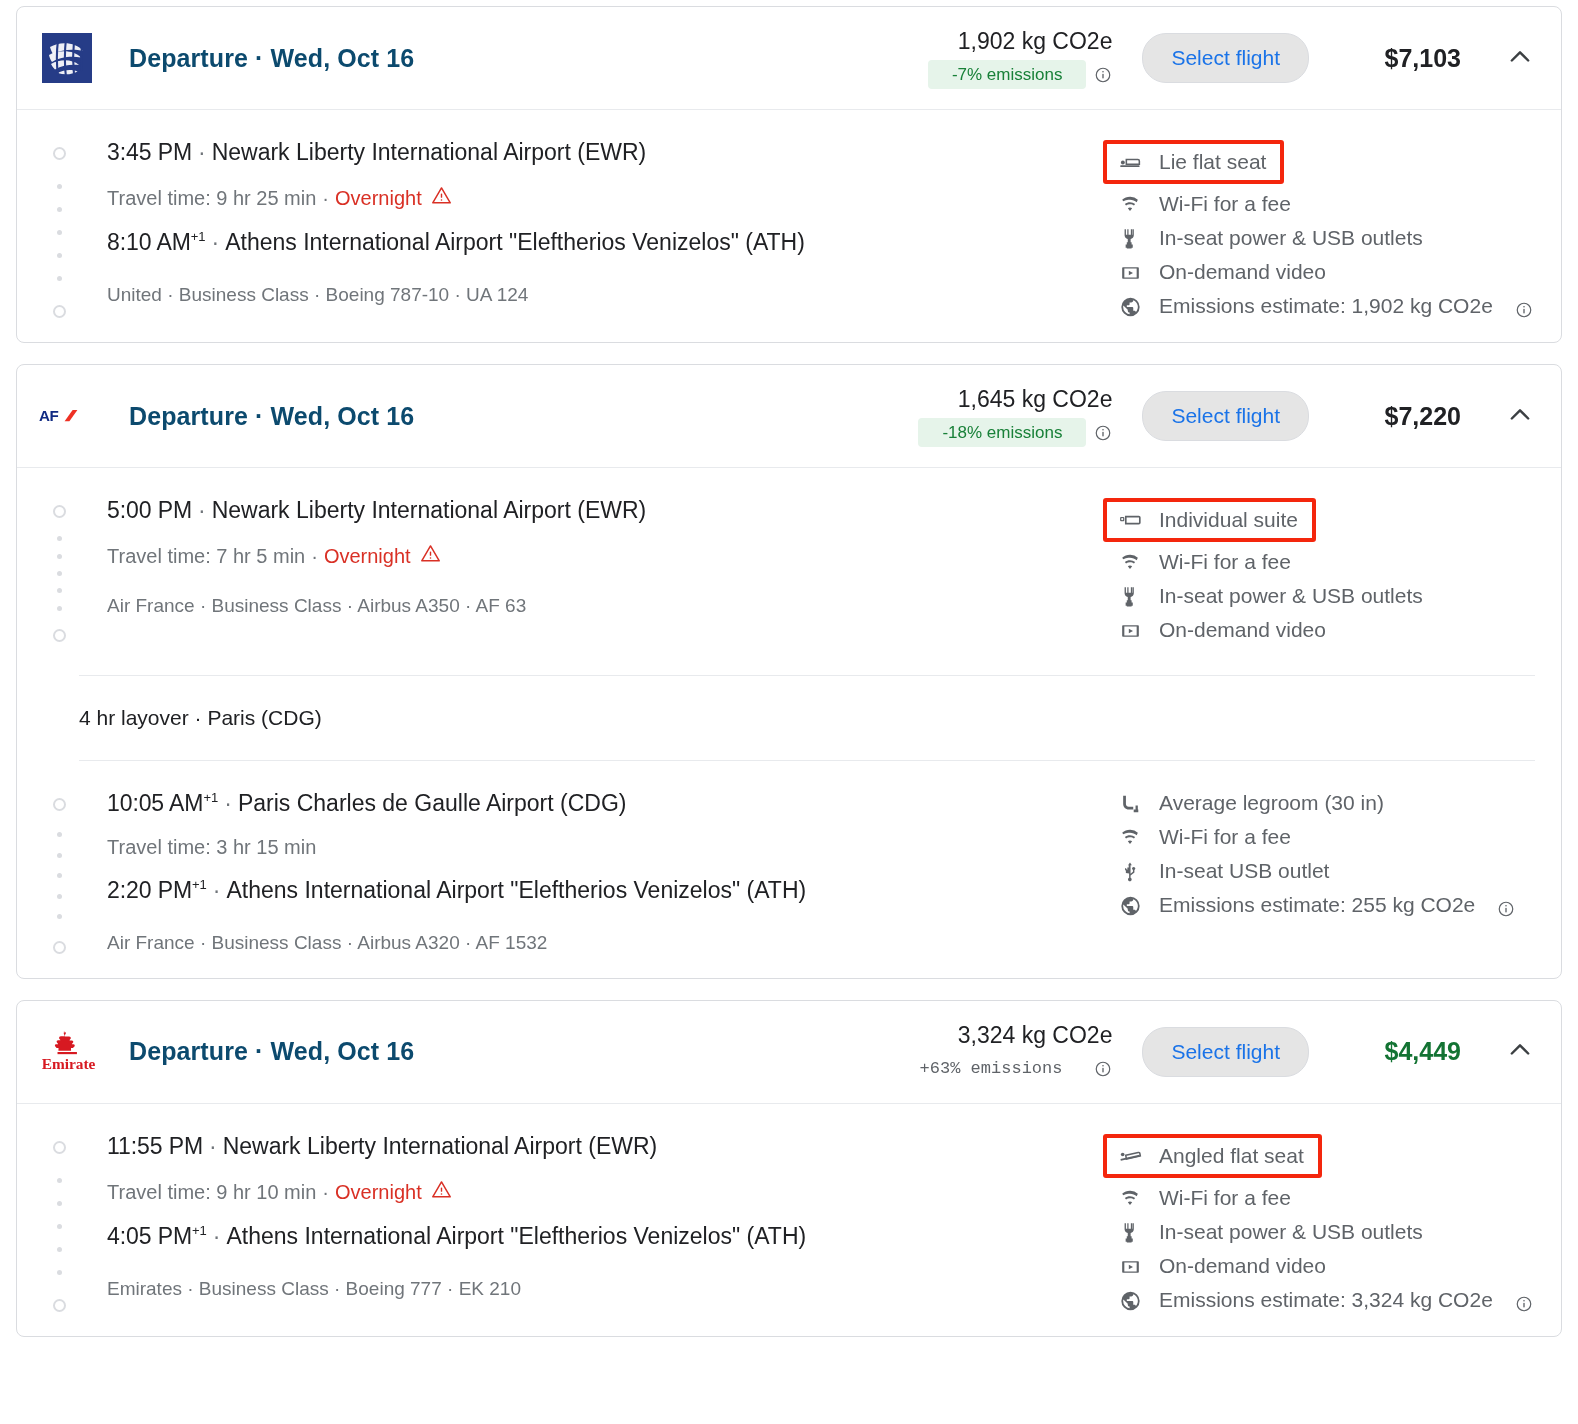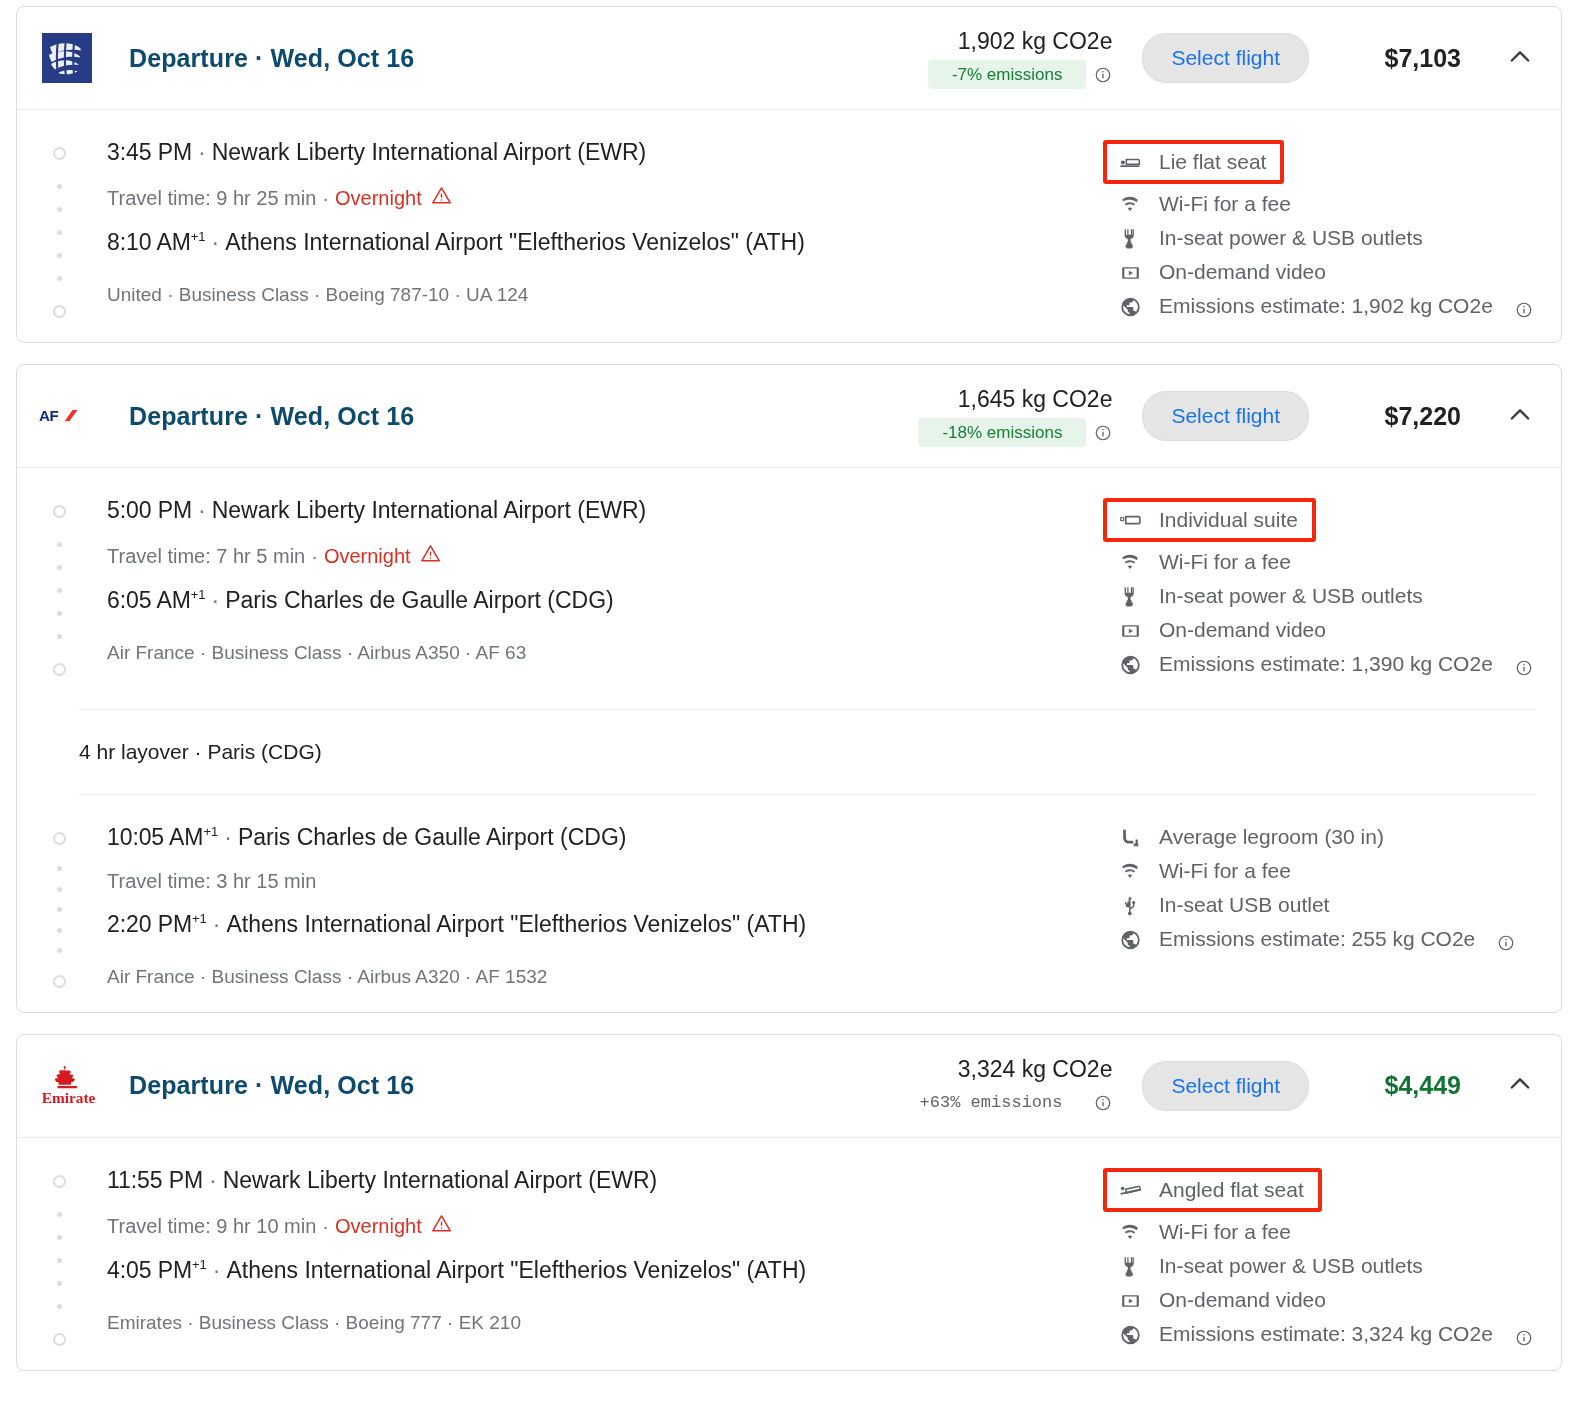--- a/index.html
+++ b/index.html
@@ -430,21 +430,20 @@
                     <g fill="none" stroke="#d93025" stroke-width="1.7" stroke-linejoin="round">
                       <path d="M12 3.4L22 20.3H2L12 3.4z"></path>
                     </g>
                     <g fill="#d93025">
                       <rect x="11.2" y="9.6" width="1.6" height="5" rx=".7"></rect>
                       <circle cx="12" cy="17.1" r=".95"></circle>
                     </g>
                   </svg></span>
               </span>
             </div>
-            <div class="stop-line"><span class="time">6:05 AM</span><sup>+1</sup><span class="sep">·</span><span>Paris Charles de Gaulle Airport (CDG)</span></div>
             <div class="operator-line" style="padding-left:0">Air France · Business Class · Airbus A350 · AF 63</div>
           </div>
         </div>
         <div class="amenities">
           <div class="amenity highlight">
             <span class="am-icon">
               <svg width="26" height="22" viewBox="0 0 24 24">
                 <g fill="#5f6368">
                   <rect x="1.2" y="7.6" width="4.6" height="4.6" rx="1"></rect>
                   <circle cx="3.5" cy="9.9" r="1.15" fill="#fff"></circle>
@@ -470,37 +469,20 @@
             </span>
             <span>In-seat power &amp; USB outlets</span>
           </div>
           <div class="amenity">
             <span class="am-icon">
               <svg width="23" height="20" viewBox="0 0 24 24">
                 <path fill="#5f6368" d="M3 5h18a1 1 0 0 1 1 1v12a1 1 0 0 1-1 1H3a1 1 0 0 1-1-1V6a1 1 0 0 1 1-1zm1.6 1.6v10.8h14.8V6.6H4.6zM10 9.2l5 2.8-5 2.8V9.2z"></path>
               </svg>
             </span>
             <span>On-demand video</span>
-          </div>
-          <div class="amenity">
-            <span class="am-icon">
-              <svg width="23" height="22" viewBox="0 0 24 24">
-                <path fill="#5f6368" d="M12 2a10 10 0 1 0 0 20 10 10 0 0 0 0-20zm-1 17.9A8 8 0 0 1 4 12c0-.6.07-1.2.2-1.76L9 15v1a2 2 0 0 0 2 2v1.9zm6.9-2.54c-.26-.81-1-1.36-1.9-1.36h-1v-3a1 1 0 0 0-1-1H8v-2h2a1 1 0 0 0 1-1V7h2a2 2 0 0 0 2-2v-.41A7.98 7.98 0 0 1 17.9 17.36z"></path>
-              </svg>
-            </span>
-            <span>Emissions estimate: 1,390 kg CO2e</span>
-            <span class="info-circle"><svg width="18" height="18" viewBox="0 0 24 24">
-                <g fill="none" stroke="#5f6368" stroke-width="1.6">
-                  <circle cx="12" cy="12" r="9"></circle>
-                </g>
-                <g fill="#5f6368">
-                  <rect x="11.1" y="10.4" width="1.8" height="6.2" rx=".8"></rect>
-                  <circle cx="12" cy="7.6" r="1.1"></circle>
-                </g>
-              </svg></span>
           </div>
         </div>
       </div>
       <div class="layover">4 hr layover · Paris (CDG)</div>
       <div class="leg">
         <div class="leg-left">
           <div class="timeline">
             <span class="tl-circle"></span>
             <span class="tl-dots">
               <i class="tl-dot"></i>

